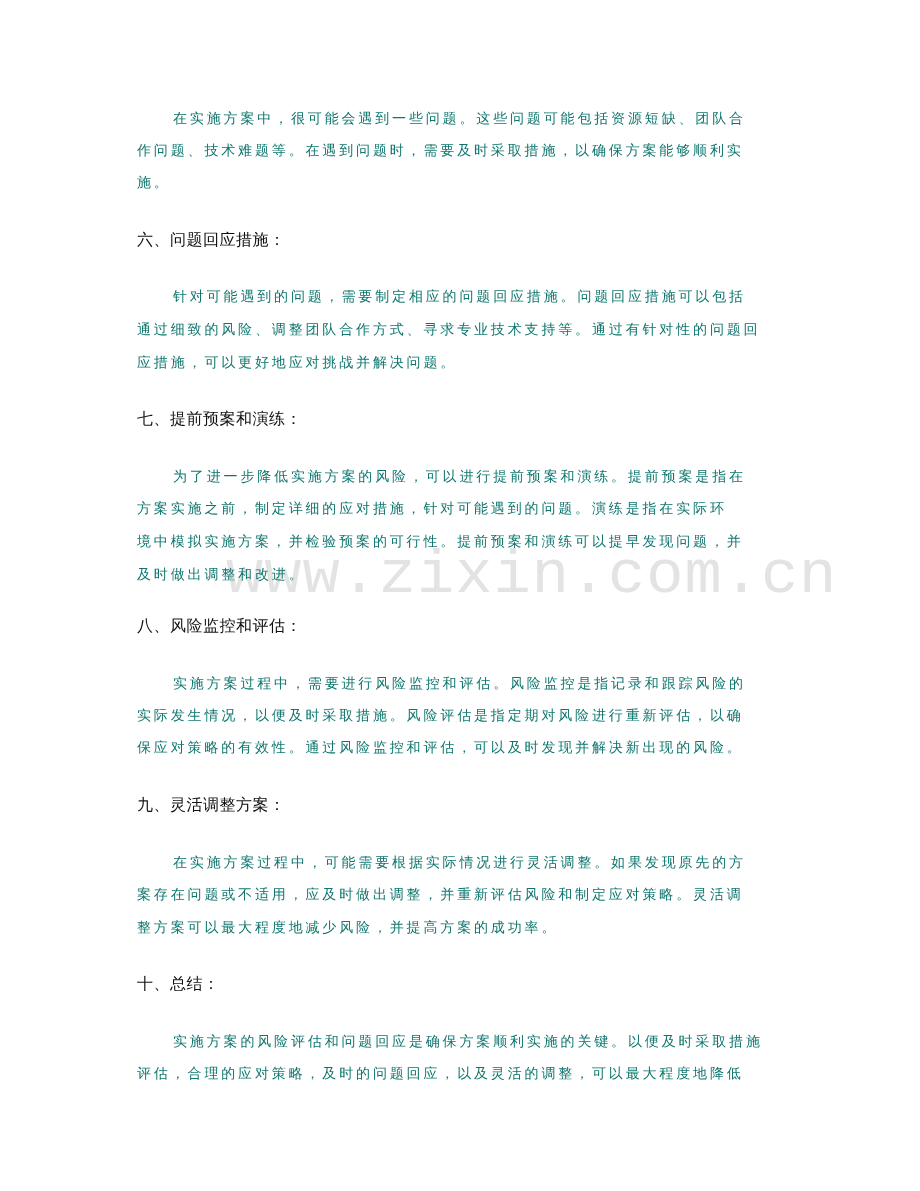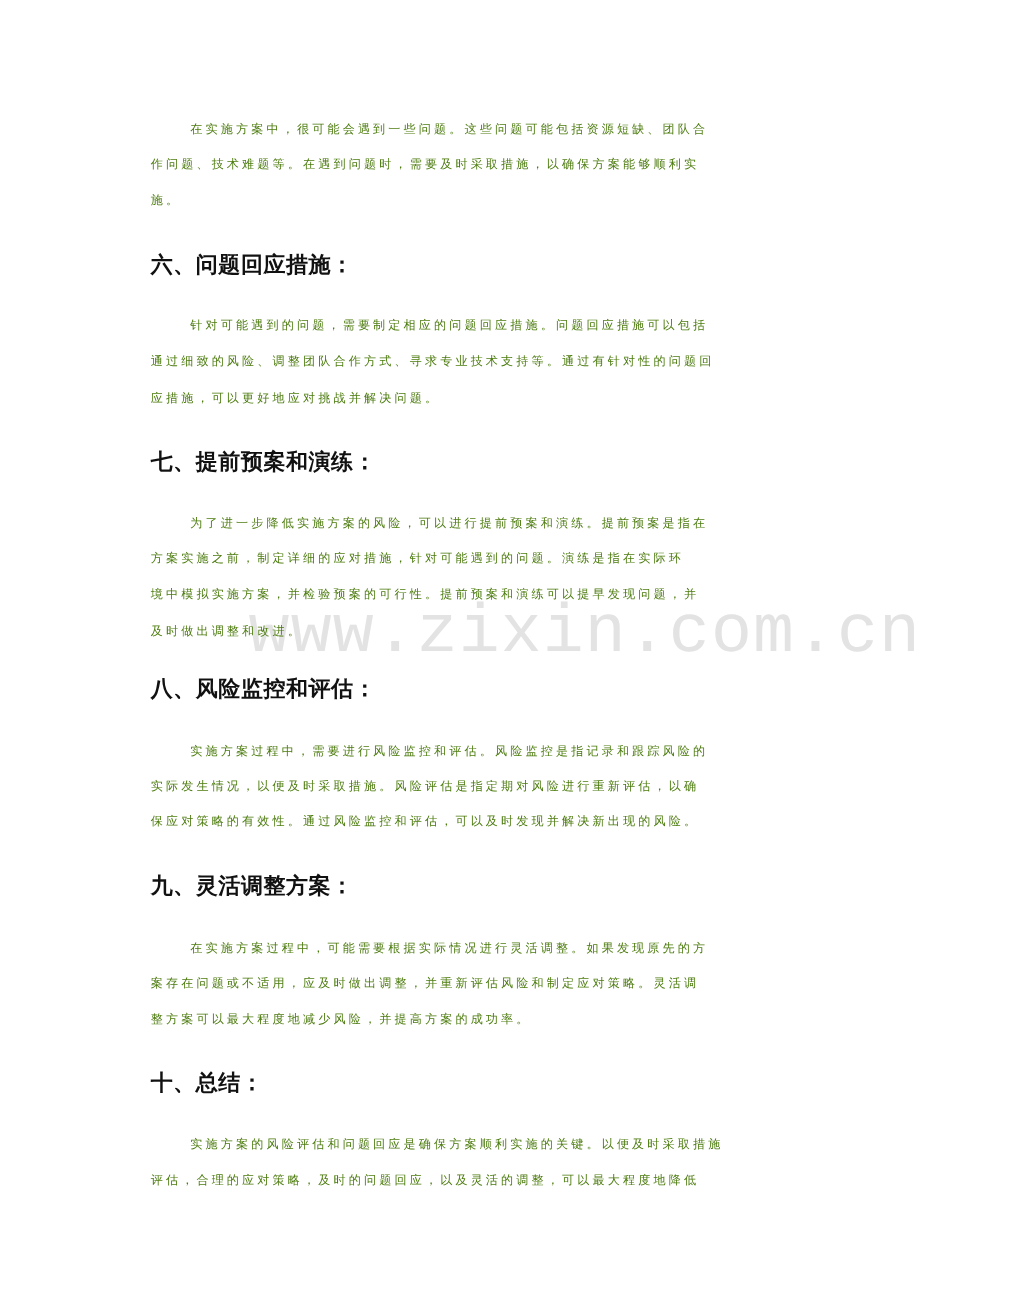--- a/index.html
+++ b/index.html
@@ -1,22 +1,22 @@
 <!DOCTYPE html>
 <html><head>
 <meta charset="utf-8">
 <style>
   html, body { margin:0; padding:0; background:#ffffff; }
   body { width:920px; height:1191px; position:relative; overflow:hidden;
          font-family:"DejaVu Sans", "Liberation Sans", sans-serif; color:#222; }
   .page { position:absolute; left:0; top:0; width:920px; height:1191px; background:#fff; }
-  .line { position:absolute; left:137px; width:660px; font-size:11px; line-height:20px;
-          letter-spacing:2.85px; white-space:nowrap; color:#4d7c0f; }
+  .line { position:absolute; left:137px; width:660px; font-size:14px; line-height:20px;
+          letter-spacing:2.85px; white-space:nowrap; color:#0f766e; }
   .line.indent { left:173px; }
-  .heading { position:absolute; left:137px; font-size:20px; line-height:22px; font-weight:bold;
+  .heading { position:absolute; left:137px; font-size:16px; line-height:22px; font-weight:normal;
              color:#111; white-space:nowrap; letter-spacing:0.5px; }
   .watermark { position:absolute; left:226px; top:540px; font-family:Liberation Mono, monospace;
                font-size:62px; line-height:72px; color:#e3e3e3; letter-spacing:1px;
                pointer-events:none; white-space:nowrap; }
 </style>
 </head>
 <body>
 
 <div class="page">
 

